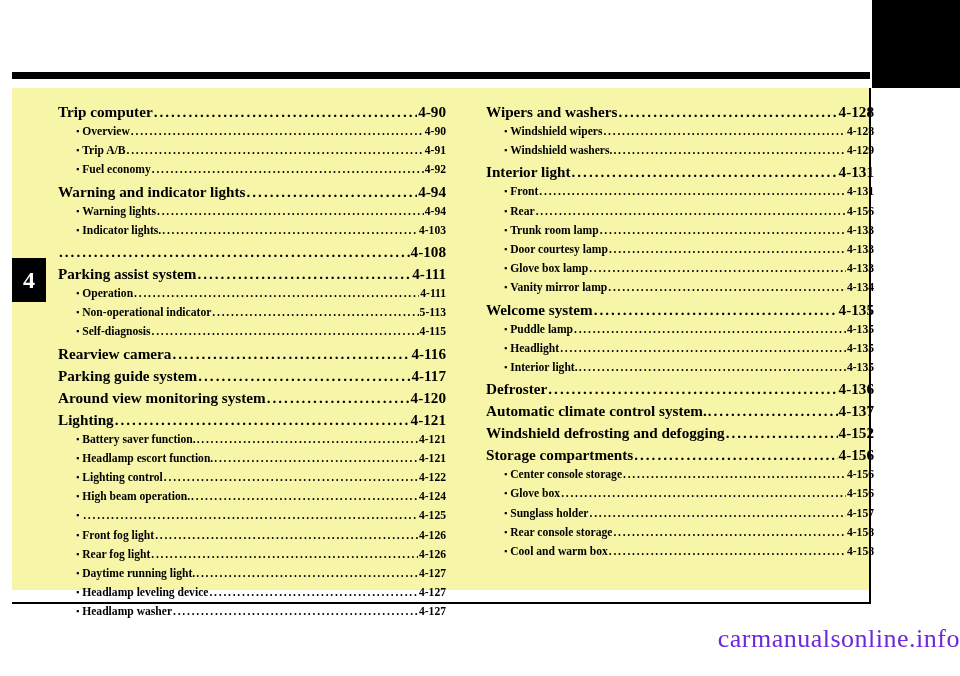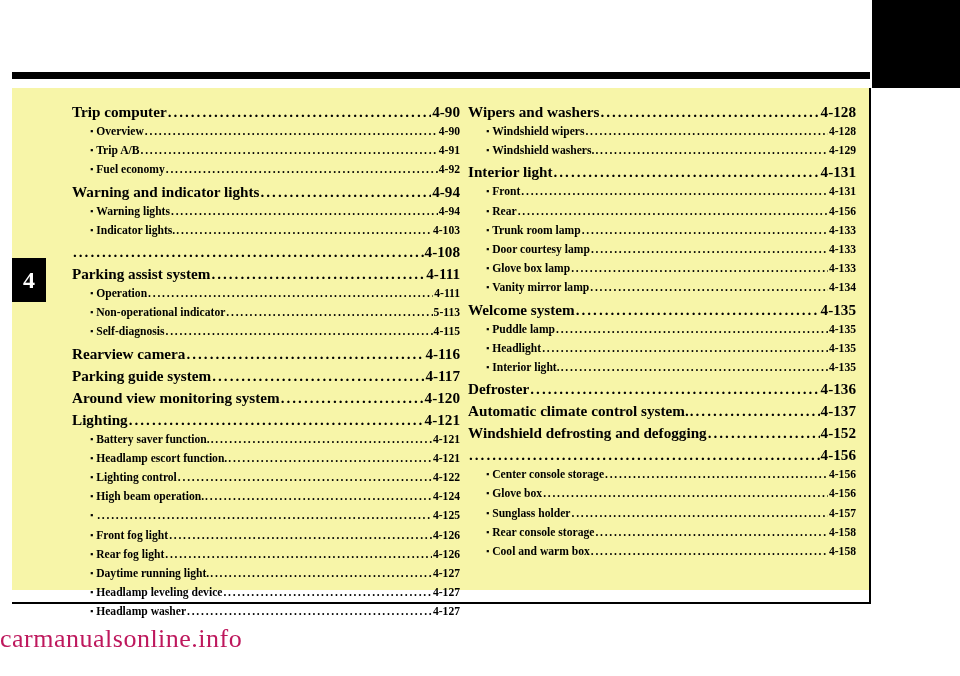--- a/index.html
+++ b/index.html
@@ -66,24 +66,24 @@
     font-family: "Liberation Serif", serif;
     font-weight: bold;
     font-size: 24px;
     display: flex;
     align-items: center;
     justify-content: center;
   }
   
   .cols {
     position: absolute;
-    left: 72px; top: 100px;
+    left: 58px; top: 100px;
     width: 800px; height: 480px;
     display: flex;
-    gap: 8px;
+    gap: 40px;
   }
   .col { width: 388px; }
 
   .entry {
     display: flex;
     align-items: baseline;
     width: 100%;
     white-space: nowrap;
     overflow: hidden;
   }
@@ -126,25 +126,25 @@
     line-height: 1;
     margin-right: 3px;
     position: relative;
     top: -1px;
   }
   
   .watermark {
     position: absolute;
     left: 0; top: 624px;
     width: 960px;
-    text-align: left;
+    text-align: right;
     font-family: "Liberation Serif", serif;
     font-size: 26px;
     letter-spacing: 0.5px;
-    color: #be185d;
+    color: #6d28d9;
     font-weight: normal;
   }
 </style>
 </head>
 <body>
 
 <div class="page">
 
   <div class="top-black-tab"></div>
   <div class="header-rule"></div>
@@ -395,20 +395,21 @@
           <span class="label">Automatic climate control system.</span>
           <span class="dots">............................................................................................................................................</span>
           <span class="page-num">4-137</span>
         </div>
         <div class="entry lvl1">
           <span class="label">Windshield defrosting and defogging</span>
           <span class="dots">............................................................................................................................................</span>
           <span class="page-num">4-152</span>
         </div>
         <div class="entry lvl1">
+          <span class="label">Storage compartments</span>
           <span class="dots">............................................................................................................................................</span>
           <span class="page-num">4-156</span>
         </div>
         <div class="entry lvl2">
           <span class="bullet">▪</span>
           <span class="label">Center console storage</span>
           <span class="dots">............................................................................................................................................</span>
           <span class="page-num">4-156</span>
         </div>
         <div class="entry lvl2">

